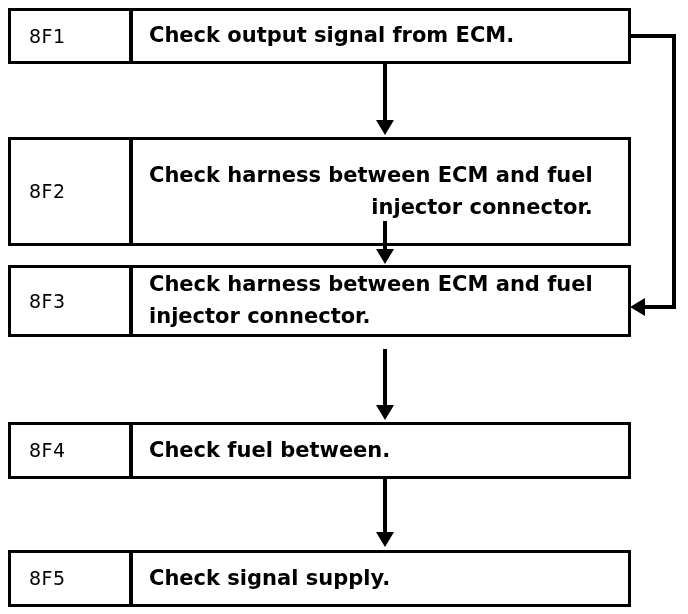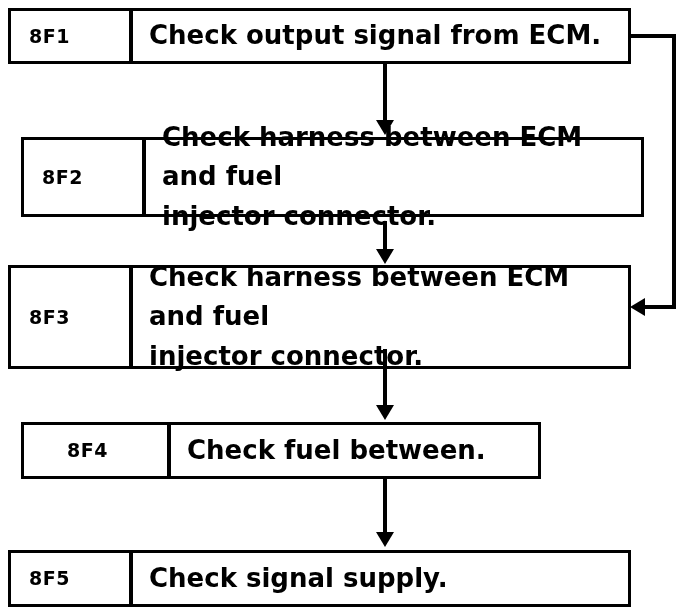--- a/index.html
+++ b/index.html
@@ -33,38 +33,38 @@
     box-sizing: border-box;
     width: 122px;
     flex: 0 0 122px;
     border-right: 4px solid #000000;
     display: flex;
     align-items: center;
     padding-left: 18px;
   }
   .step-code {
     font-family: "DejaVu Sans", sans-serif;
-    font-weight: bold;
+    font-weight: normal;
     font-size: 19px;
     letter-spacing: 0.5px;
     color: #000000;
     line-height: 1;
   }
   .step-text-cell {
     box-sizing: border-box;
     flex: 1 1 auto;
     display: flex;
     align-items: center;
     padding-left: 16px;
     padding-right: 10px;
   }
   .step-text {
     font-family: "DejaVu Sans", sans-serif;
     font-weight: bold;
-    font-size: 26px;
+    font-size: 21px;
     line-height: 1.52;
     color: #000000;
     white-space: pre-line;
     letter-spacing: 0px;
   }
 
   
   .v-line {
     position: absolute;
     width: 4px;
@@ -99,41 +99,41 @@
 
   <div class="step-box" style="left:8px; top:8px; width:623px; height:56px;">
     <div class="step-code-cell">
       <span class="step-code">8F1</span>
     </div>
     <div class="step-text-cell">
       <span class="step-text">Check output signal from ECM.</span>
     </div>
   </div>
 
-  <div class="step-box" style="left:21px; top:137px; width:623px; height:80px;">
+  <div class="step-box" style="left:8px; top:137px; width:623px; height:109px;text-align:right;">
     <div class="step-code-cell">
       <span class="step-code">8F2</span>
     </div>
     <div class="step-text-cell">
       <span class="step-text">Check harness between ECM and fuel
 injector connector.</span>
     </div>
   </div>
 
-  <div class="step-box" style="left:8px; top:265px; width:623px; height:104px;">
+  <div class="step-box" style="left:8px; top:265px; width:623px; height:72px;">
     <div class="step-code-cell">
       <span class="step-code">8F3</span>
     </div>
     <div class="step-text-cell">
       <span class="step-text">Check harness between ECM and fuel
 injector connector.</span>
     </div>
   </div>
 
-  <div class="step-box" style="left:21px; top:422px; width:520px; height:57px;padding-left:25px;">
+  <div class="step-box" style="left:8px; top:422px; width:623px; height:57px;">
     <div class="step-code-cell">
       <span class="step-code">8F4</span>
     </div>
     <div class="step-text-cell">
       <span class="step-text">Check fuel between.</span>
     </div>
   </div>
 
   <div class="step-box" style="left:8px; top:550px; width:623px; height:57px;">
     <div class="step-code-cell">

